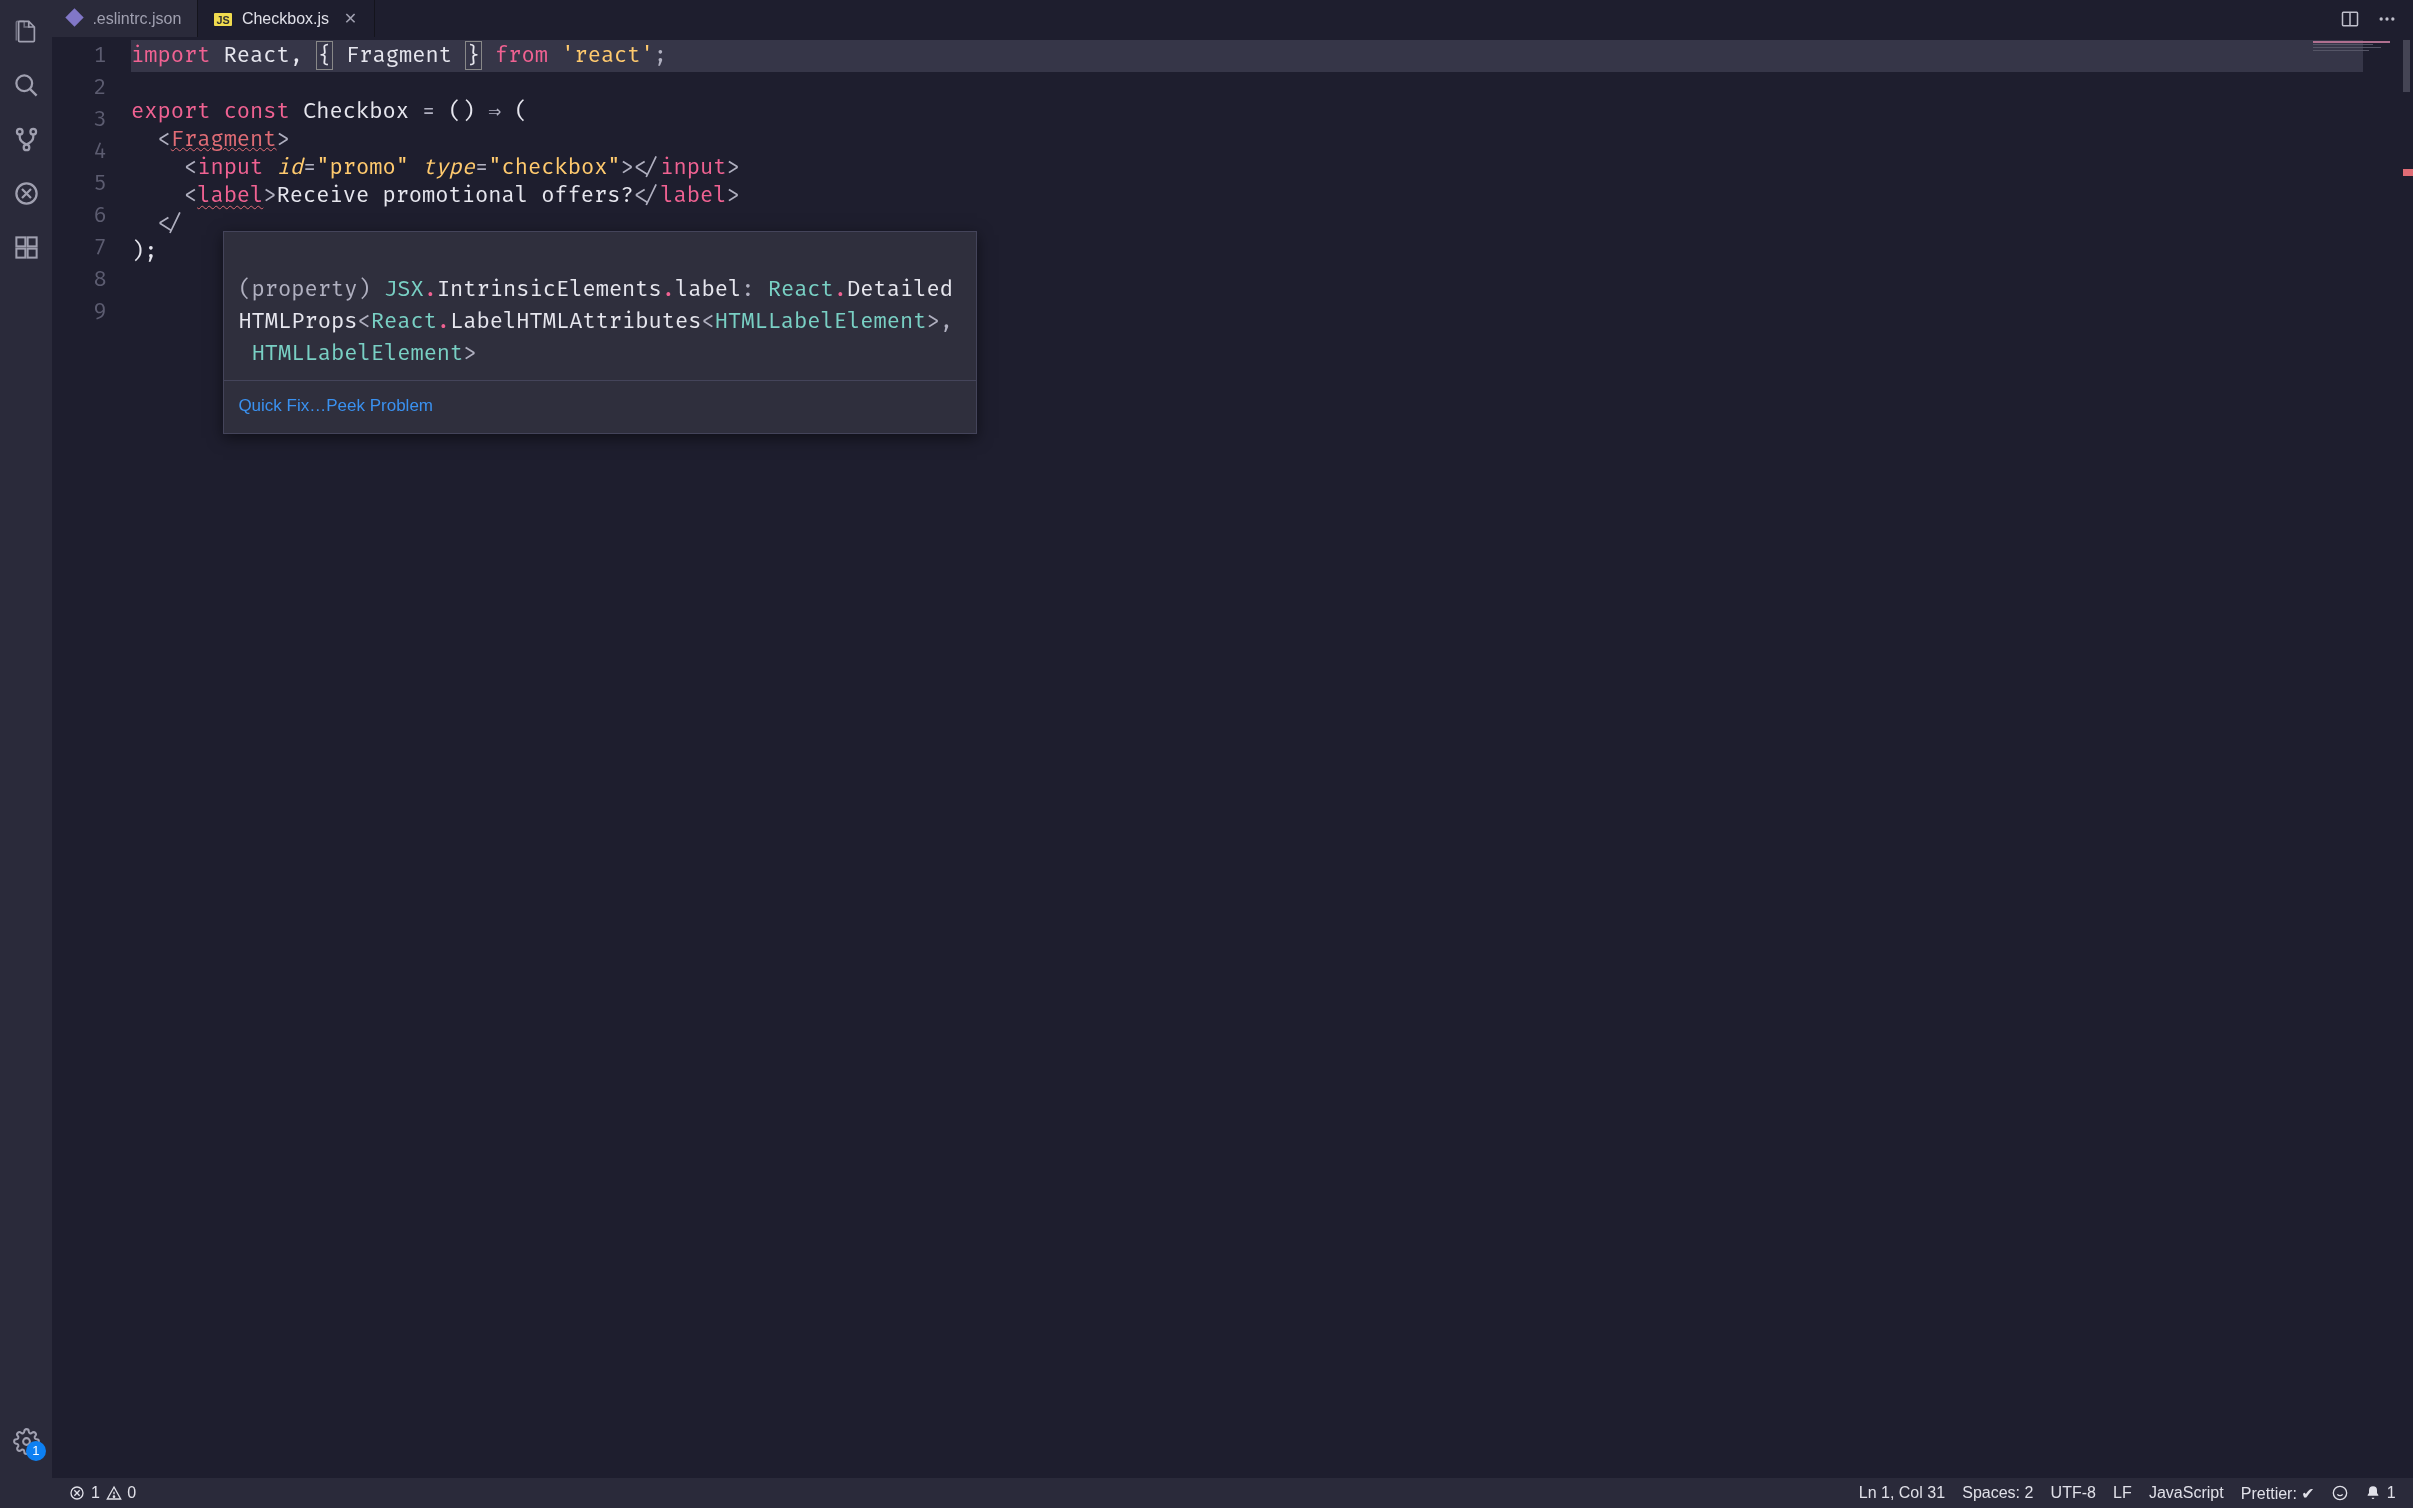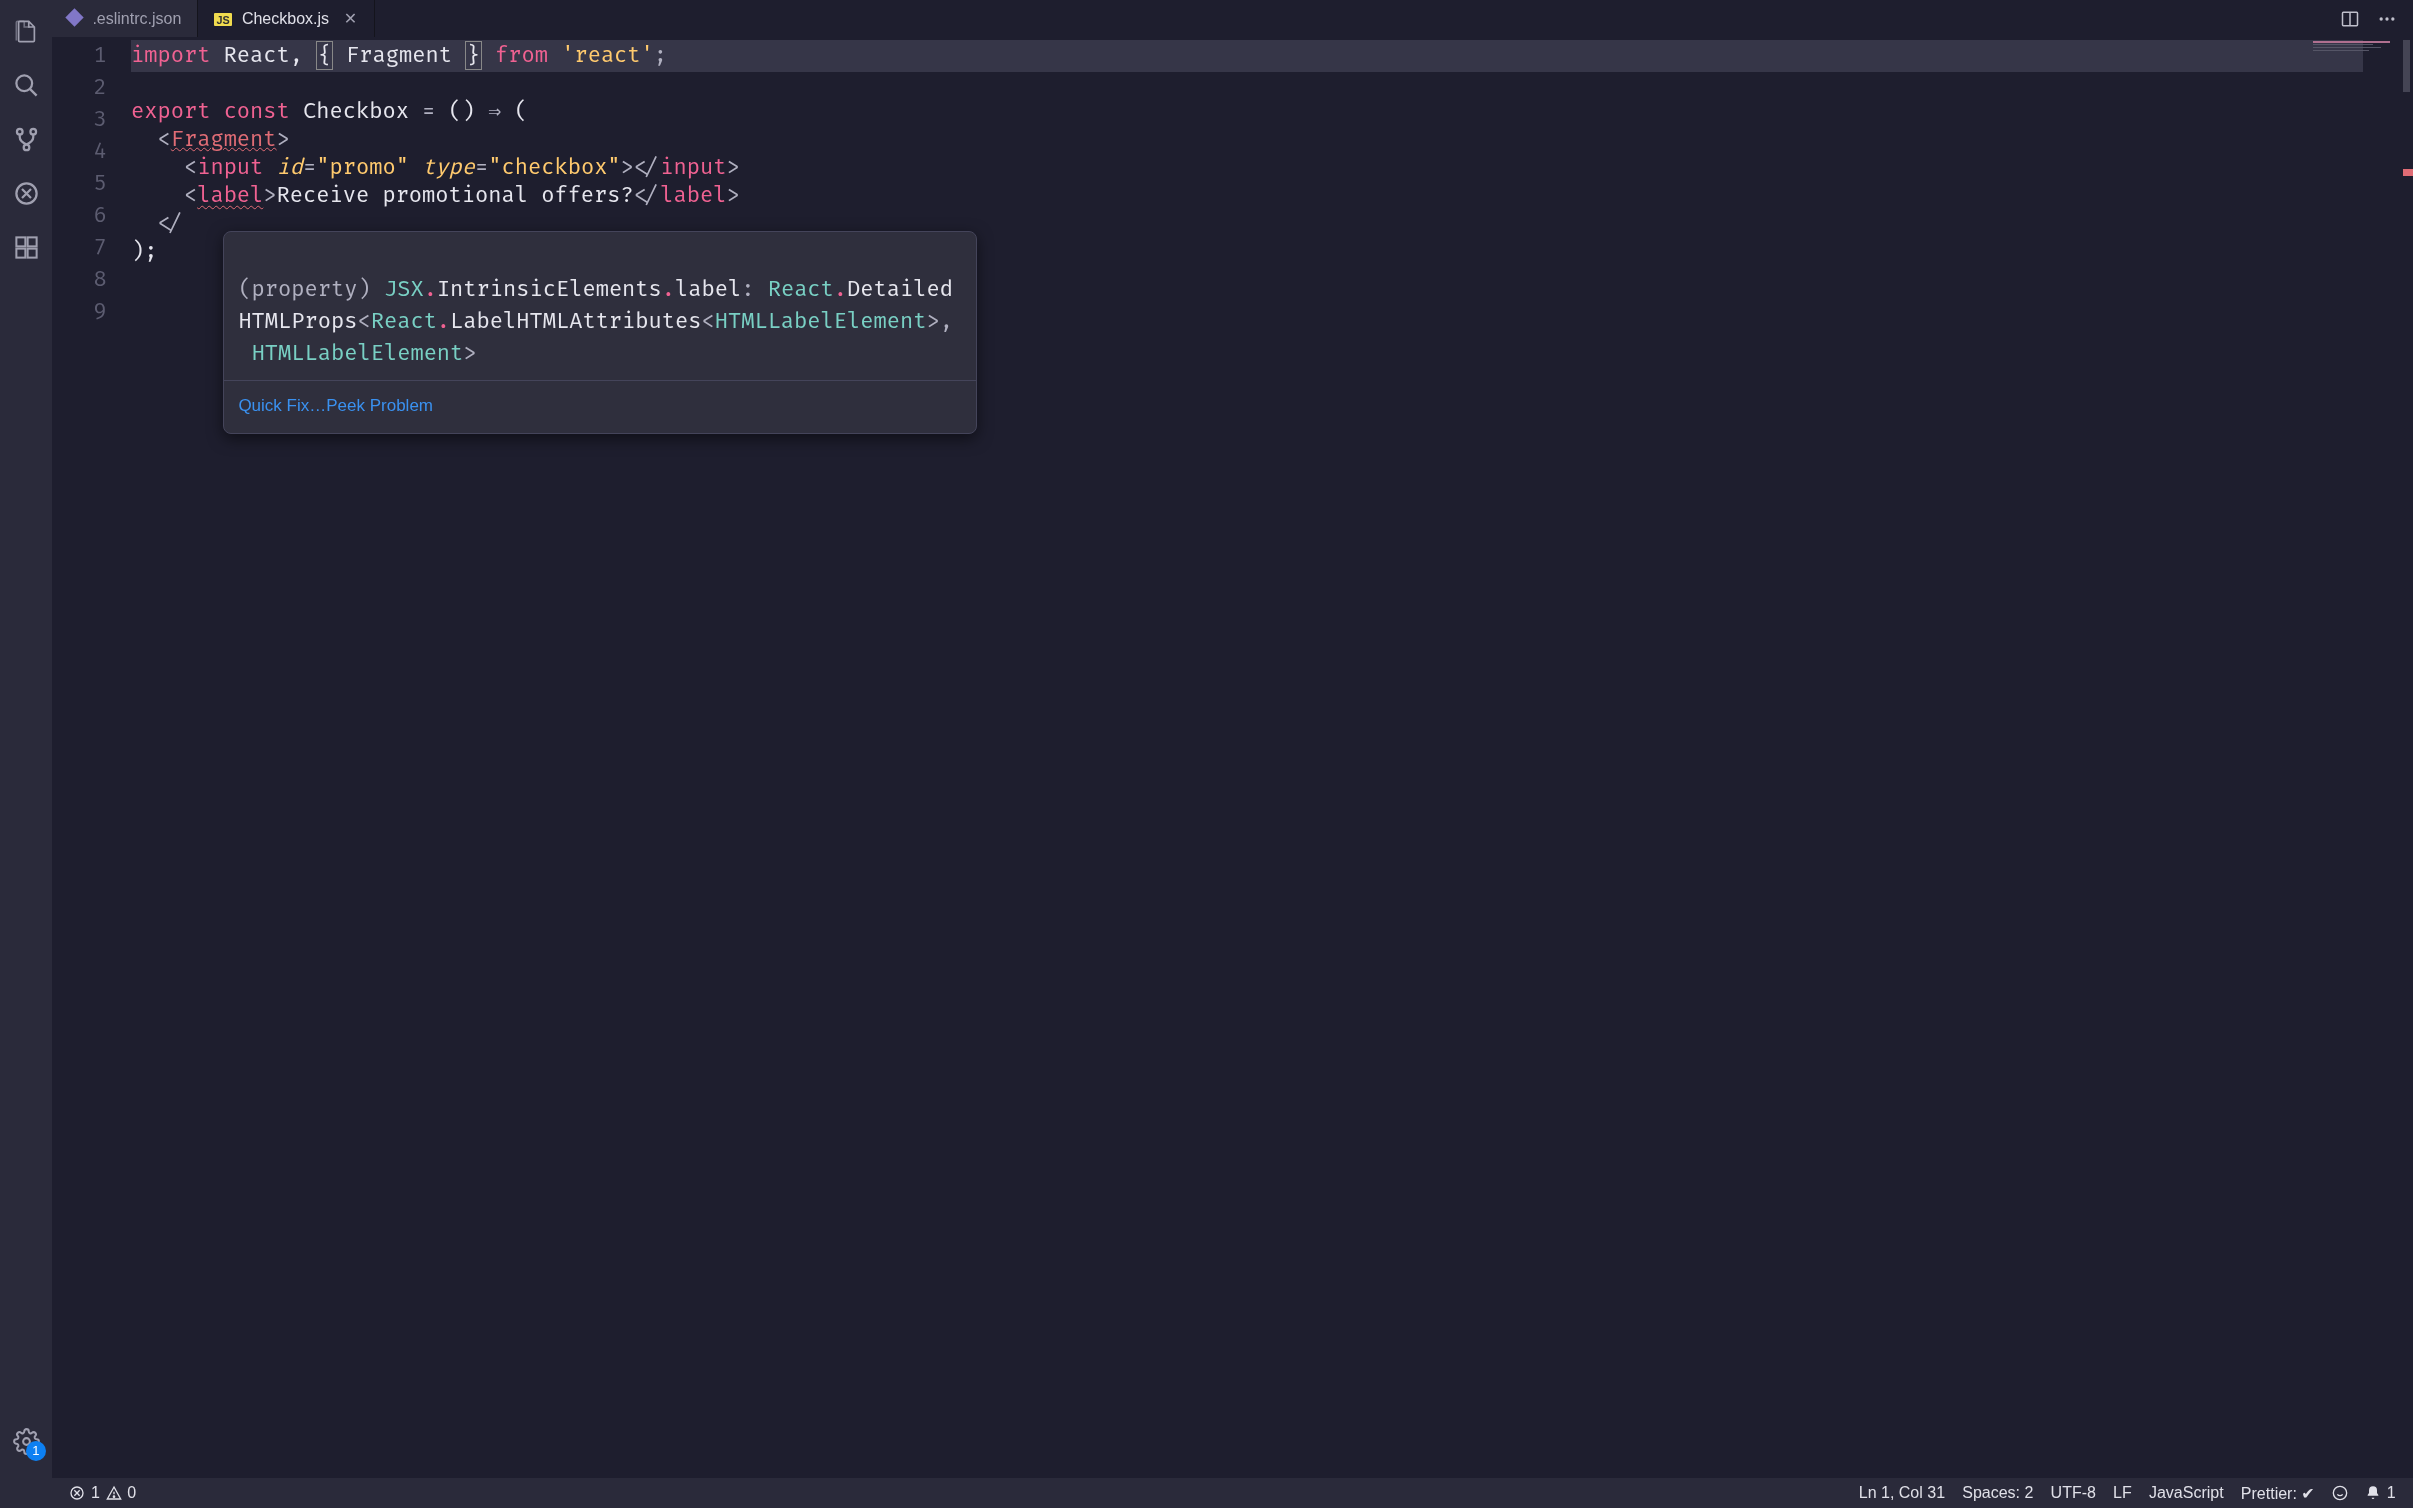--- a/index.html
+++ b/index.html
@@ -179,21 +179,21 @@
   .brace-box {
     border: 0.7px solid #888;
     padding: 0 0.7px;
   }
 
   
   .hover {
     position: absolute;
     background: #2f2f3d;
     border: 0.7px solid #44445a;
-    border-radius: 8px;
+    border-radius: 0;
     font-size: 21.5px;
     line-height: 32px;
     box-shadow: 0 4.3px 14.4px rgba(0,0,0,0.5);
     z-index: 50;
   }
   .hover .hover-sig {
     padding: 10px 14.4px;
     border-bottom: 0.7px solid #44445a;
     white-space: pre-wrap;
     color: #e6e6ee;

